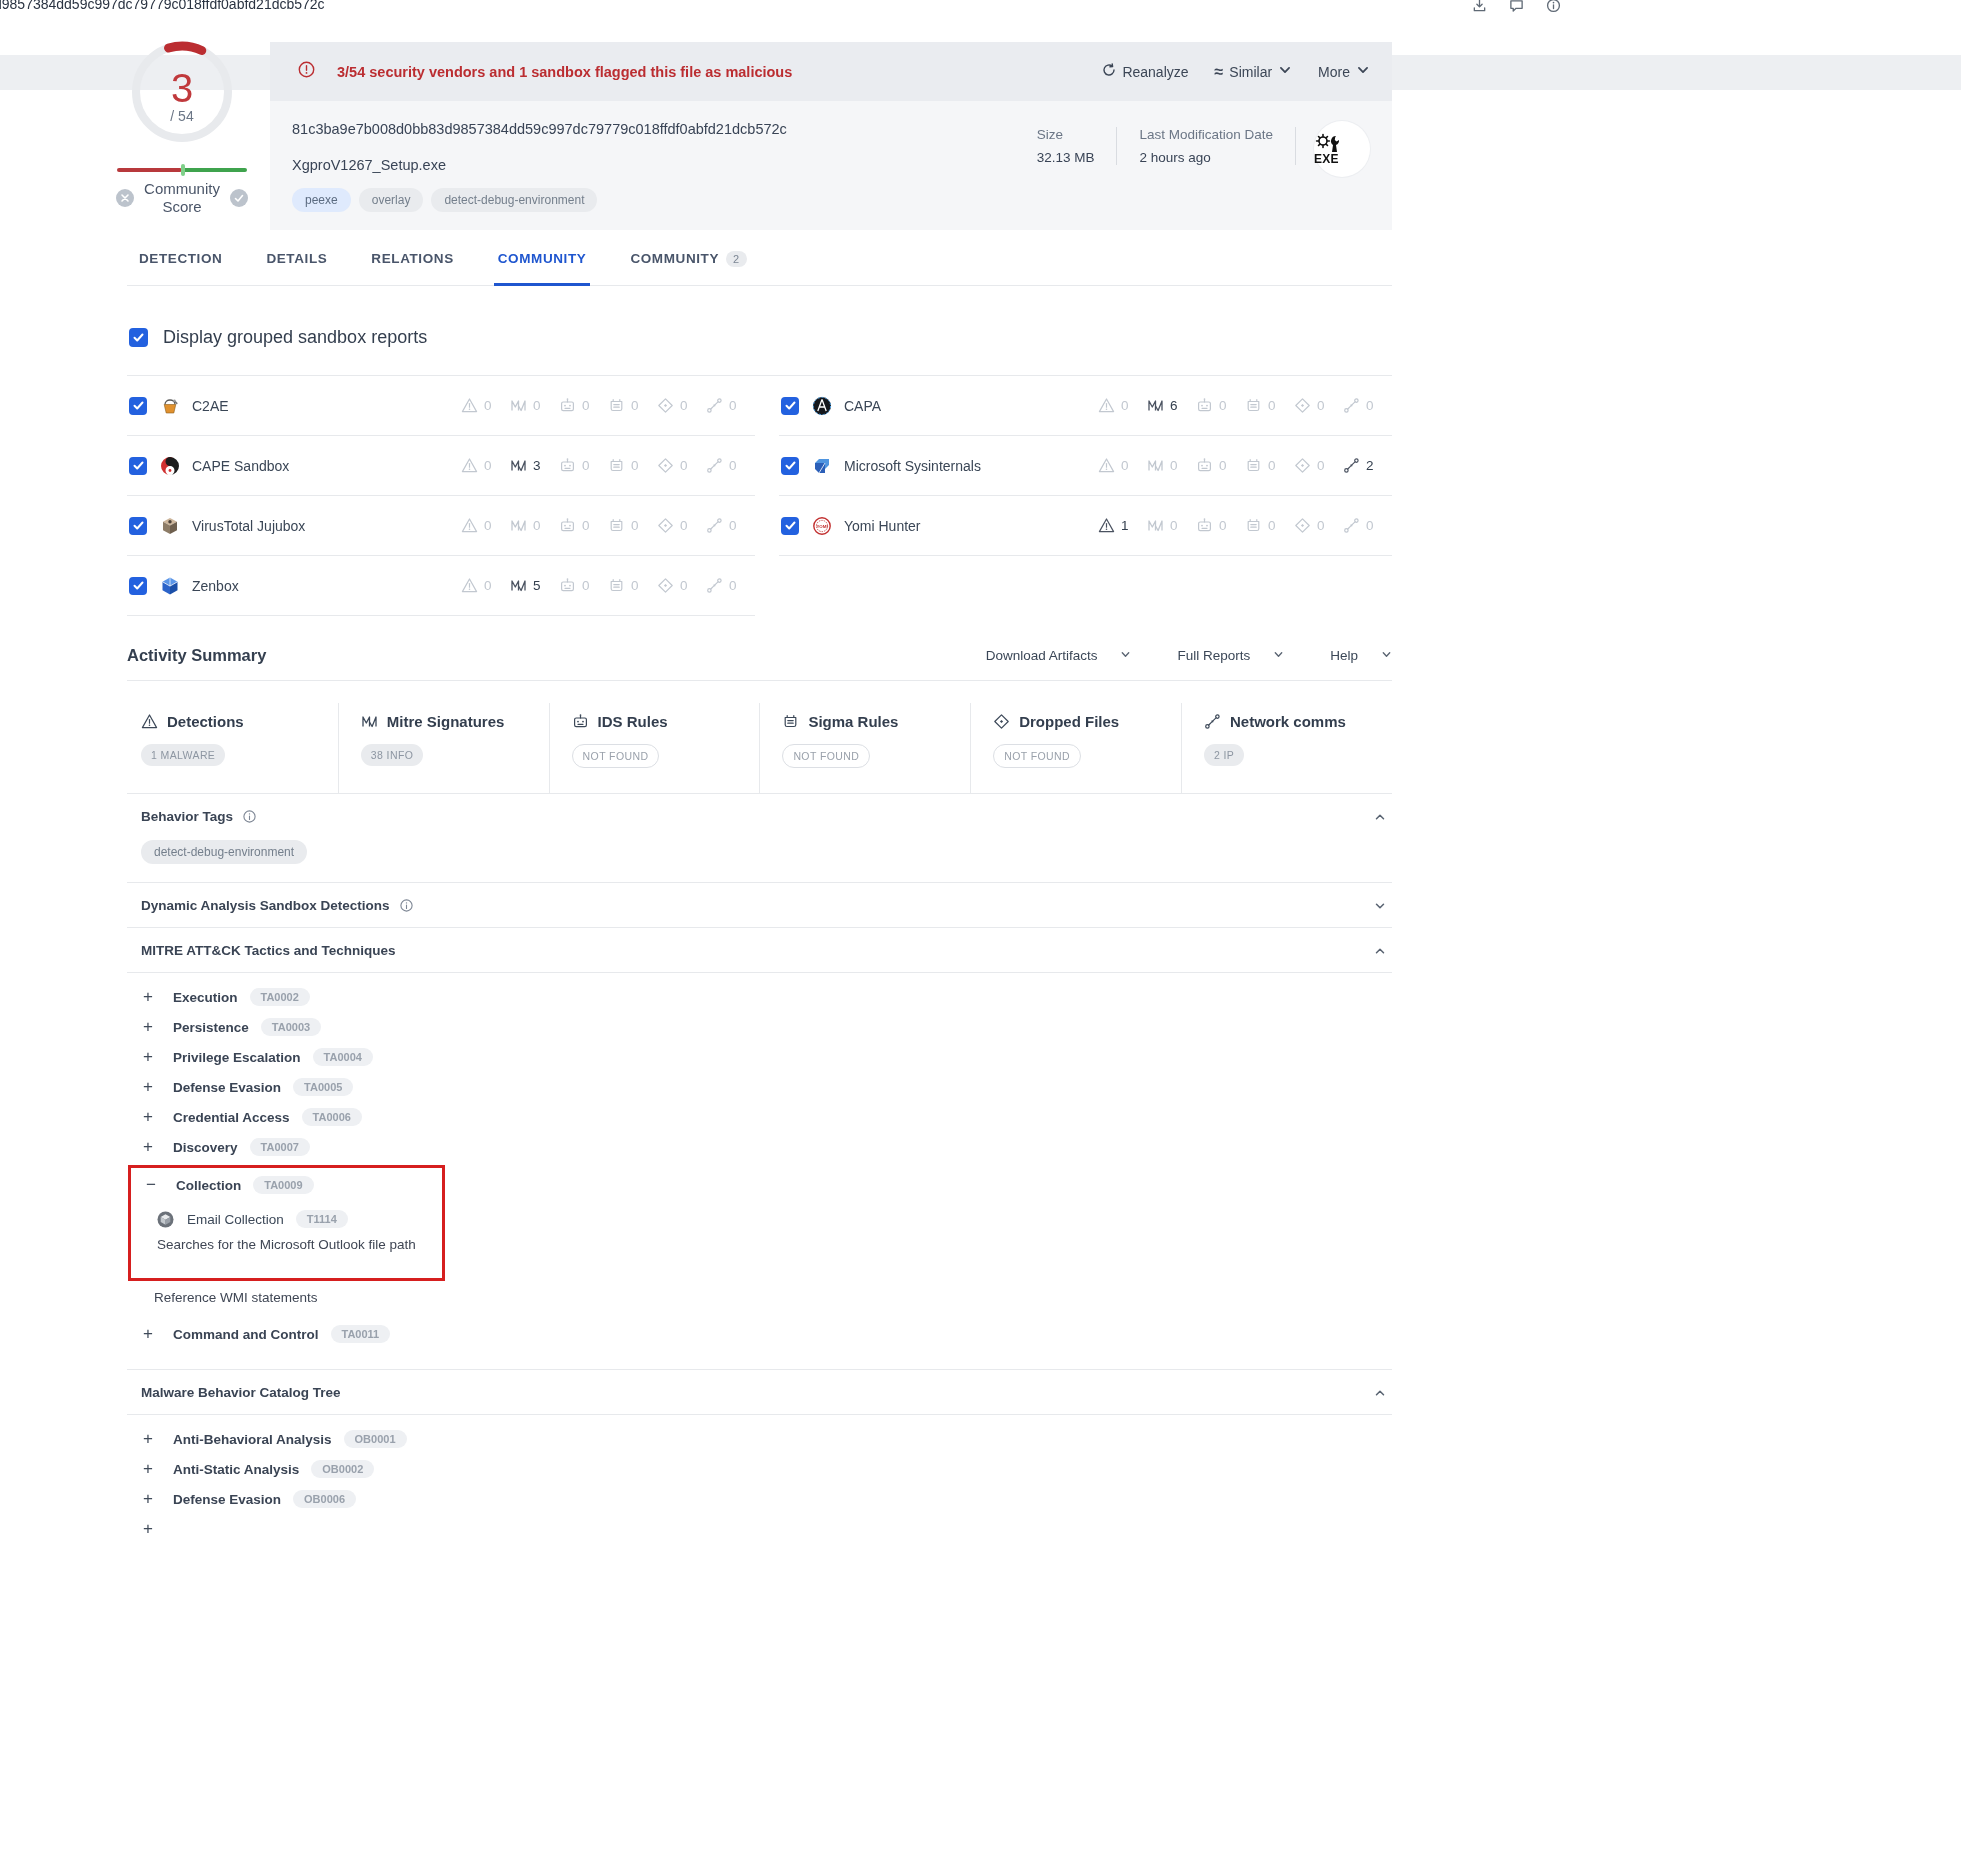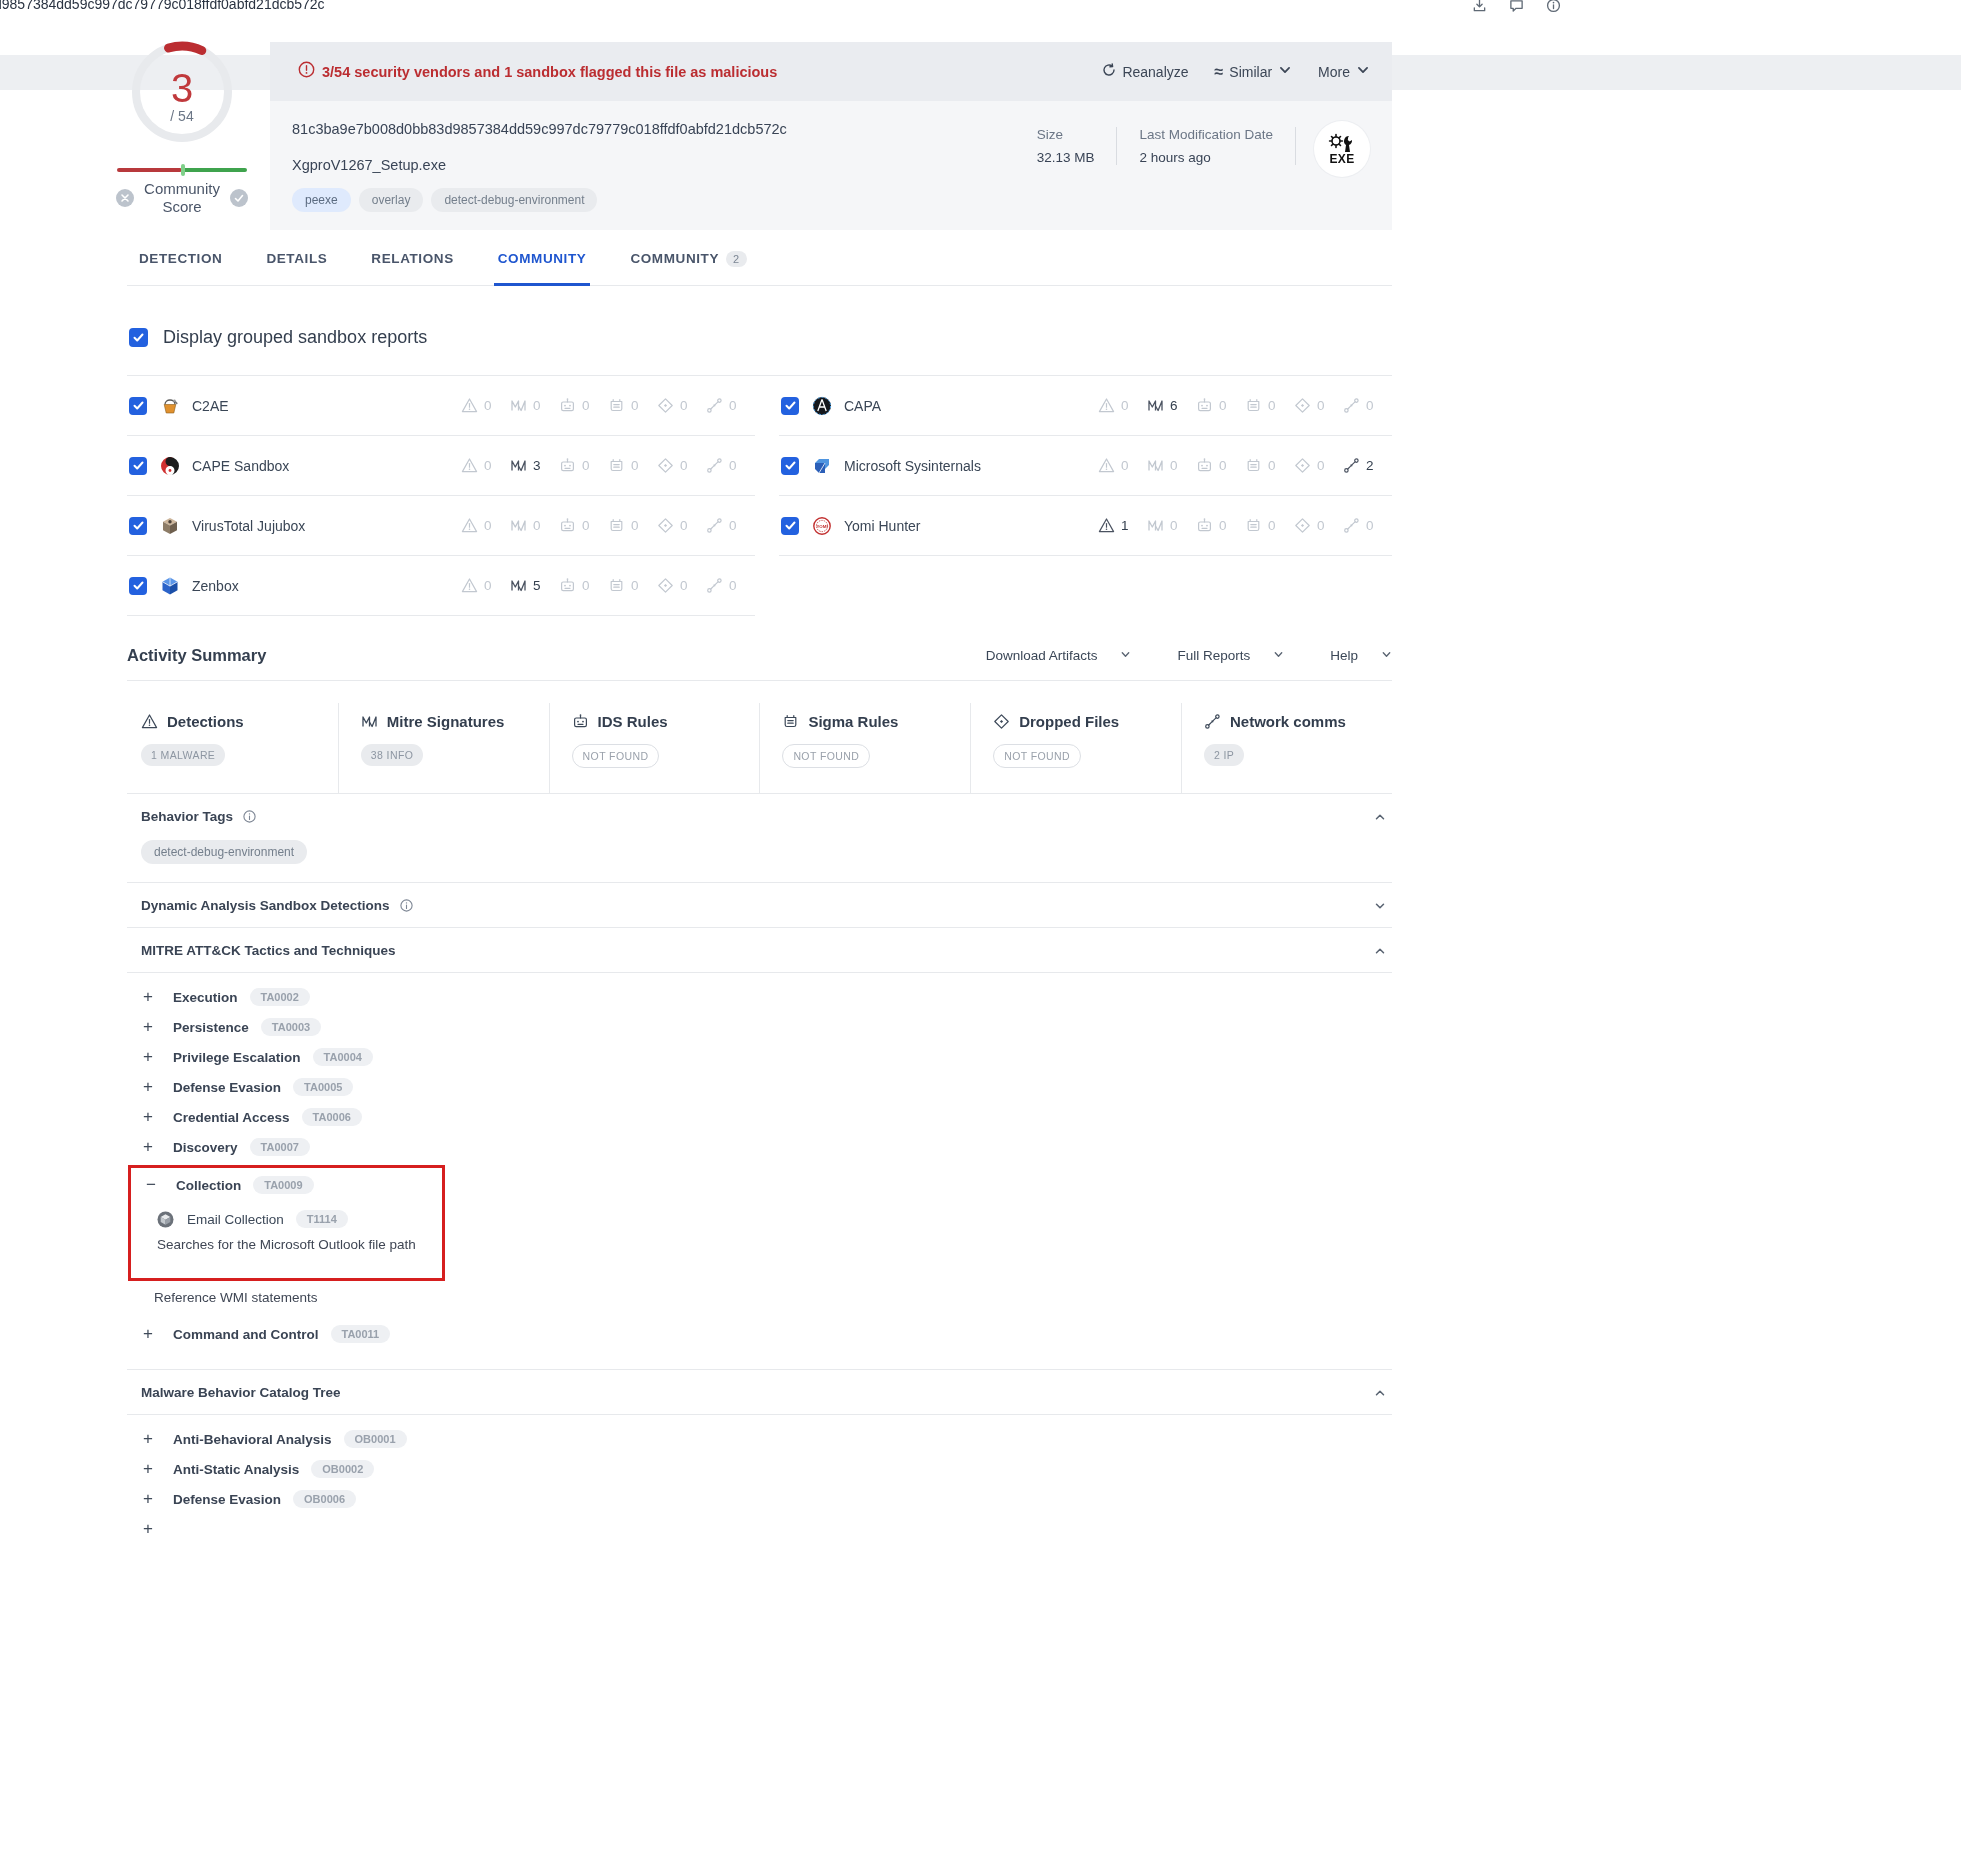--- a/index.html
+++ b/index.html
@@ -24,41 +24,41 @@
   .comm-slider .green { position:absolute; right:0; top:0; width:50%; height:4px; background:#3fa34d; border-radius:2px; }
   .comm-slider .tick { position:absolute; left:49%; top:-4px; width:4px; height:12px; background:#7fd08a; border-radius:2px; }
   .comm-row { display:flex; align-items:center; justify-content:space-between; margin-top:8px; }
   .comm-label { font-size:15px; color:#4a5568; line-height:1.2; }
   .comm-circle { width:18px; height:18px; border-radius:50%; background:#bcc3cc; color:#fff; display:flex; align-items:center; justify-content:center; }
   .comm-circle svg { width:10px; height:10px; }
 
   
   .header-card { position:absolute; left:270px; top:42px; width:1122px; background:#f5f6f8; }
   .banner-row { height:59px; background:#eaecf0; display:flex; align-items:center; justify-content:space-between; padding:0 22px 0 28px; }
-  .banner-left { display:flex; align-items:center; gap:7px; color:#bb2d31; }
+  .banner-left { display:flex; align-items:center; gap:22px; color:#bb2d31; }
   .banner-left svg { width:17px; height:17px; }
   .banner-text { font-size:14.5px; font-weight:700; color:#bb2d31; }
   .banner-actions { display:flex; align-items:center; gap:26px; color:#3c4656; }
   .action { display:flex; align-items:center; gap:6px; font-size:14px; cursor:pointer; }
   .action svg { width:14px; height:14px; }
   .approx { font-size:16px; font-weight:700; line-height:10px; }
   .file-row { display:flex; justify-content:space-between; padding:20px 22px 18px 22px; }
   .file-sha { font-size:14.5px; color:#394456; margin-bottom:13px; }
   .file-name { font-size:14.5px; color:#394456; margin-bottom:15px;margin-top:20px; }
   .tag-row { display:flex; gap:8px;text-align:center; }
   .tag { font-size:12px; padding:5px 13px; border-radius:14px; background:#e9ebee; color:#747f8c; }
   .tag.blue { background:#dfeafd; color:#5b6b80; }
   .file-meta { display:flex; align-items:flex-start; gap:0; padding-top:6px; }
   .meta-col { padding:0 22px; }
   .meta-col.first { border-right:1px solid #d9dce1; }
   .meta-col.second { border-right:1px solid #d9dce1; }
   .meta-label { font-size:13.5px; color:#6b7686; margin-bottom:8px; }
   .meta-value { font-size:13.5px; color:#394456; }
   .exe-badge { width:56px; height:56px; border-radius:50%; background:#fff; margin-left:18px; margin-top:-6px;
-               display:flex; flex-direction:column; align-items:center; justify-content:center; box-shadow:0 0 0 1px #eceef1; }
+               display:flex; flex-direction:column; justify-content:center; box-shadow:0 0 0 1px #eceef1; }
   .exe-badge .exe-txt { font-size:12px; font-weight:700; color:#111; margin-top:-3px; letter-spacing:.3px; }
 
   
   .main { position:absolute; left:127px; top:248px; width:1265px; }
   .tabs { display:flex; gap:40px; border-bottom:1px solid #e7e9ec; height:38px; padding-left:10px; }
   .tab { display:flex; align-items:flex-start; gap:7px; font-size:13.5px; letter-spacing:.6px; color:#49556a; font-weight:700; cursor:pointer; position:relative; padding:3px 2px 0; }
   .tab.active { color:#1f56cf; }
   .tab.active::after { content:""; position:absolute; left:-2px; right:-2px; bottom:-1px; height:3px; background:#1f56cf; }
   .tab-badge { background:#e9ebee; color:#7c8694; font-size:11px; border-radius:9px; padding:2px 7px; font-weight:400; }
 

